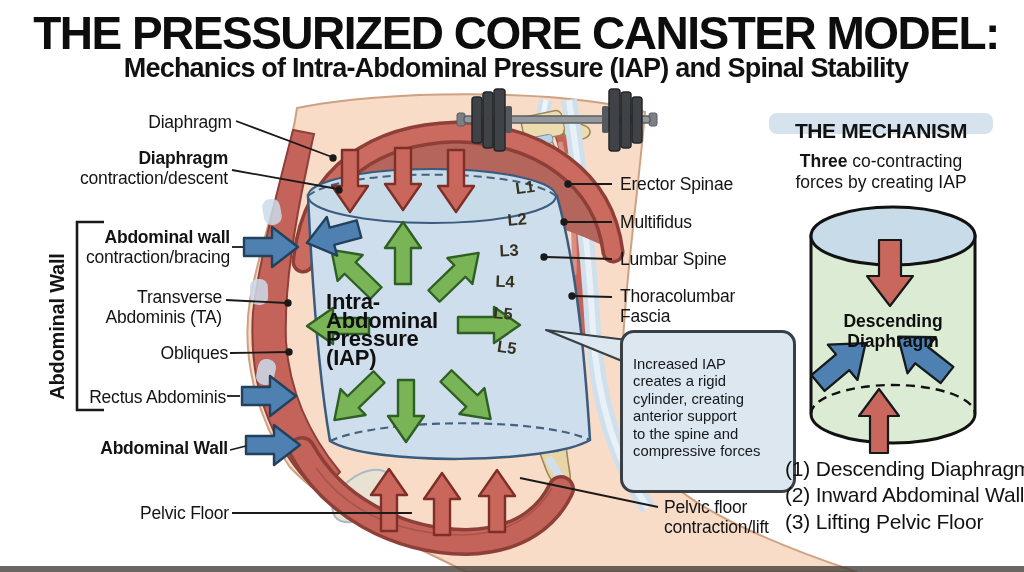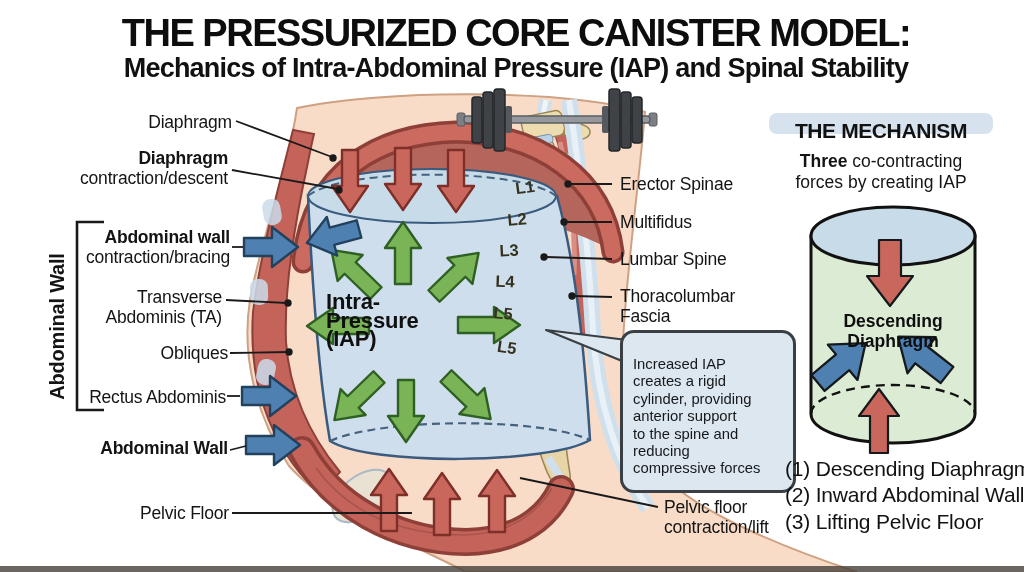--- a/index.html
+++ b/index.html
@@ -1,19 +1,19 @@
 <!DOCTYPE html>
 <html style="--green-arrow: #79b457; --green-arrow-border: #2f6023; --red-arrow: #c9675c; --red-arrow-border: #7e2f28; --blue-arrow: #4e80b1; --blue-arrow-border: #22415d; --cylinder-fill: #cfdeec; --cylinder-border: #3a5b7e; --skin: #f8dcc8; --muscle: #c4635a; --bone: #ecdcb0; --mech-green: #dcebd4; --mech-top: #c7dbe9; --header-bg: #d6e3ee; --bubble-bg: #dce7f0; --ink: #1a1a1a;"><head>
 <meta charset="utf-8">
 <style>
   html,body{margin:0;padding:0;background:#ffffff;}
   #canvas{position:relative;width:1024px;height:572px;overflow:hidden;background:#fff;
           font-family:"Liberation Sans",sans-serif;color:#141414;}
   svg.art{position:absolute;left:0;top:0;}
-  .ttl1{position:absolute;left:0;right:0;top:12px;text-align:center;font-size:38px;line-height:42px;
+  .ttl1{position:absolute;left:0;right:0;top:12px;text-align:center;font-size:46px;line-height:42px;
         font-weight:700;letter-spacing:-1.5px;color:#0d0d0d;padding-left:8px;}
   .ttl2{position:absolute;left:0;right:0;top:53px;text-align:center;font-size:27px;line-height:30px;
         font-weight:600;letter-spacing:-0.8px;color:#111;margin-left:8px;}
   .lbl{position:absolute;font-size:17.5px;line-height:20px;color:#141414;letter-spacing:-0.2px;white-space:nowrap;}
   .ra{text-align:right;}
   .b{font-weight:700;}
   .vlabel{position:absolute;left:-43px;top:315px;width:200px;text-align:center;font-size:20px;font-weight:700;
           transform:rotate(-90deg);letter-spacing:-0.2px;}
   .iap{position:absolute;left:326px;top:293px;width:162px;text-align:left;font-weight:700;
        font-size:22px;line-height:18.5px;letter-spacing:-0.2px;color:#101010;}
@@ -242,20 +242,21 @@
     <div>Abdominis (TA)</div>
   </div>
   <div class="lbl ra" style="right:796px;top:343px">Obliques</div>
   <div class="lbl ra" style="right:798px;top:387px">Rectus Abdominis</div>
   <div class="lbl ra b" style="right:796px;top:438px">Abdominal Wall</div>
   <div class="lbl ra" style="right:795px;top:503px">Pelvic Floor</div>
   <div class="vlabel">Abdominal Wall</div>
 
   <div class="iap">
     <div>Intra-</div>
+    <div>Abdominal</div>
     <div>Pressure</div>
     <div>(IAP)</div>
   </div>
 
   <div class="vert" style="left:503px;top:178px;transform:rotate(-8deg)">L1</div>
   <div class="vert" style="left:495px;top:210px;transform:rotate(-5deg)">L2</div>
   <div class="vert" style="left:487px;top:241px;transform:rotate(-3deg)">L3</div>
   <div class="vert" style="left:483px;top:272px;transform:rotate(2deg)">L4</div>
   <div class="vert" style="left:481px;top:304px;transform:rotate(5deg)">L5</div>
   <div class="vert" style="left:485px;top:338px;transform:rotate(9deg)">L5</div>
@@ -268,24 +269,23 @@
     <div>Fascia</div>
   </div>
   <div class="lbl" style="left:664px;top:497px">
     <div>Pelvic floor</div>
     <div>contraction/lift</div>
   </div>
 
   <div class="callout">
     <div>Increased IAP</div>
     <div>creates a rigid</div>
-    <div>cylinder, providing</div>
+    <div>cylinder, creating</div>
     <div>anterior support</div>
     <div>to the spine and</div>
-    <div>reducing</div>
     <div>compressive forces</div>
   </div>
 
   <div class="mech-hdr">THE MECHANISM</div>
   <div class="mech-sub">
     <div><span class="b">Three</span><span> co-contracting</span></div>
     <div>forces by creating IAP</div>
   </div>
   <div class="mech-cyl-lbl">
     <div>Descending</div>

